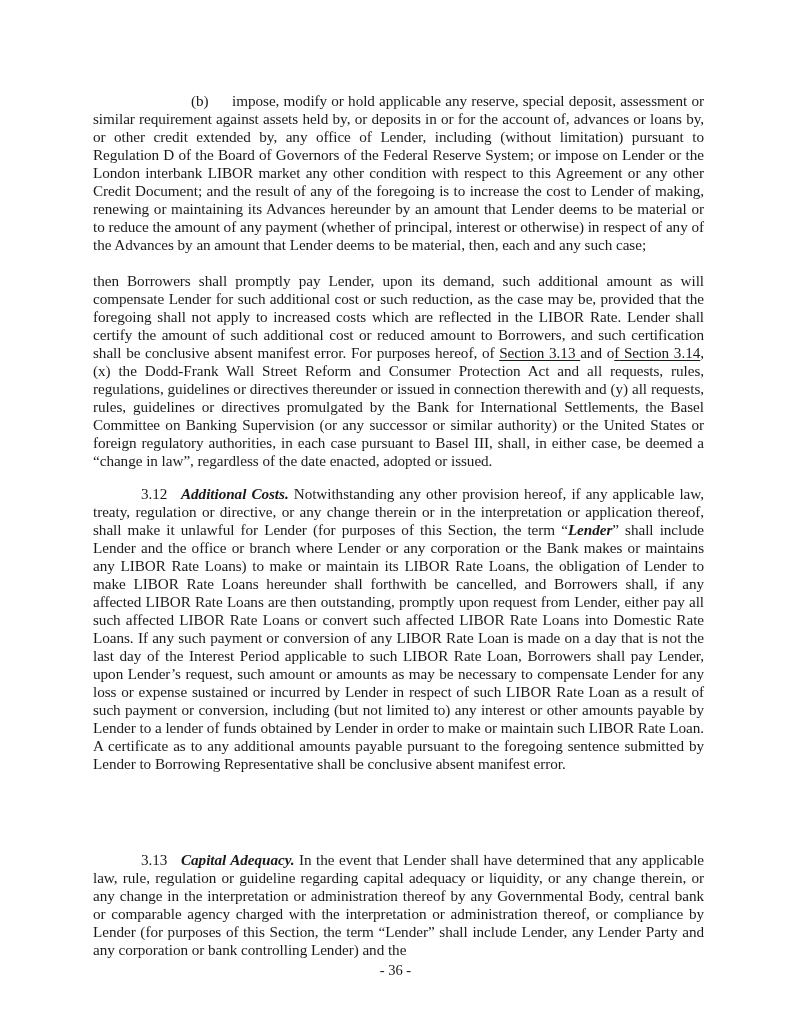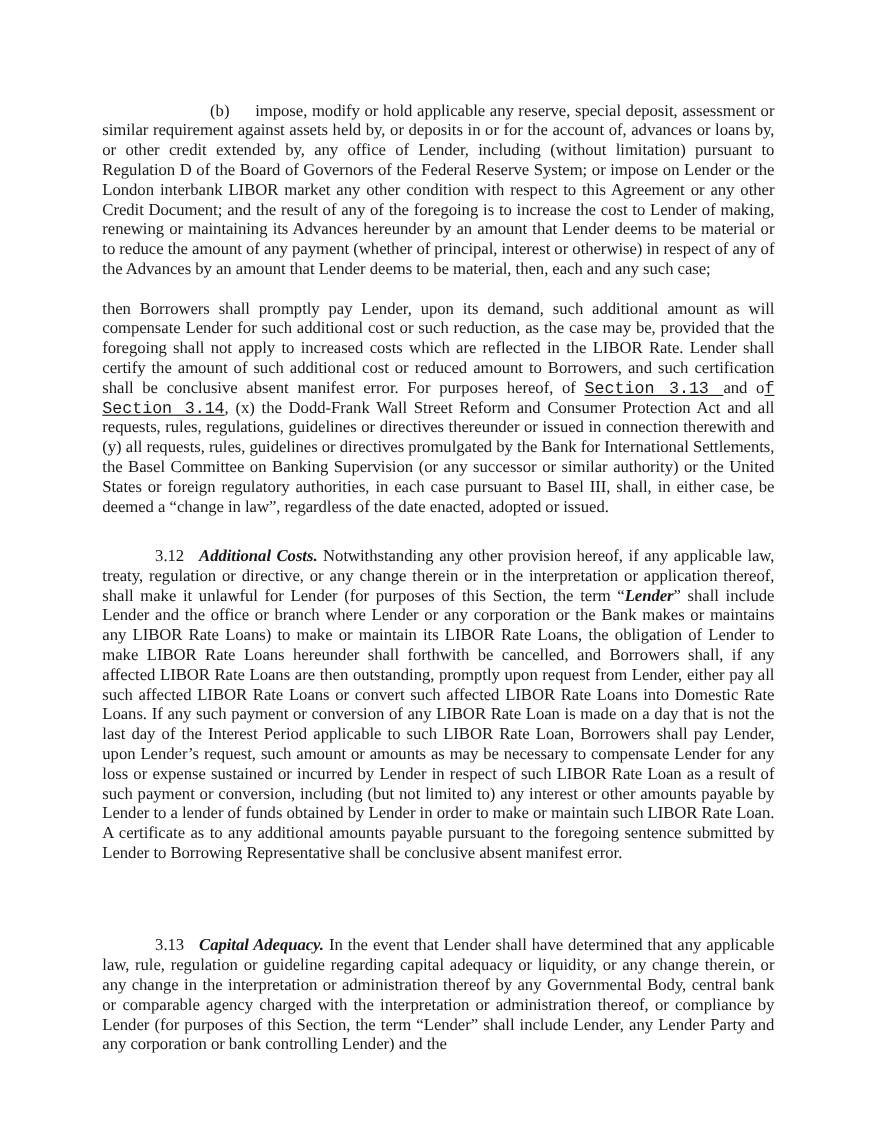--- a/index.html
+++ b/index.html
@@ -30,39 +30,38 @@
       line-height: 18px;
       text-align: justify;
       letter-spacing: -0.05px;
     }
     .para {
       margin: 0;
       text-align: justify;
     }
     .p1 { top: 92px; }
     .p2 { top: 272px; }
-    .p3 { top: 497px; }
+    .p3 { top: 485px; }
     .p4 { top: 851px; }
     .indent-b { display: inline-block; width: 98px; }
     .label-b { display: inline-block; width: 41px; }
     .indent-sec { display: inline-block; width: 48px; }
     .sec-num { display: inline-block; width: 40px; }
     .heading {
       font-weight: bold;
       font-style: italic;
     }
     .defined {
       font-weight: bold;
       font-style: italic;
     }
     .xref {
       text-decoration: underline;
       text-underline-offset: 2px;
       text-decoration-thickness: 1px;
-      font-family: Liberation Mono, monospace;
     }
     .page-number {
       position: absolute;
       top: 961px;
       left: 0;
       width: 791px;
       text-align: center;
       font-size: 14.5px;
       line-height: 18px;
     }
@@ -73,14 +72,15 @@
 <div class="page">
 
   <p class="body-text para p1"><span class="indent-b"></span><span class="label-b">(b)</span><span>impose, modify or hold applicable any reserve, special deposit, assessment or similar requirement against assets held by, or deposits in or for the account of, advances or loans by, or other credit extended by, any office of Lender, including (without limitation) pursuant to Regulation D of the Board of Governors of the Federal Reserve System; or impose on Lender or the London interbank LIBOR market any other condition with respect to this Agreement or any other Credit Document; and the result of any of the foregoing is to increase the cost to Lender of making, renewing or maintaining its Advances hereunder by an amount that Lender deems to be material or to reduce the amount of any payment (whether of principal, interest or otherwise) in respect of any of the Advances by an amount that Lender deems to be material, then, each and any such case;</span></p>
 
   <p class="body-text para p2"><span>then Borrowers shall promptly pay Lender, upon its demand, such additional amount as will compensate Lender for such additional cost or such reduction, as the case may be, provided that the foregoing shall not apply to increased costs which are reflected in the LIBOR Rate.  Lender shall certify the amount of such additional cost or reduced amount to Borrowers, and such certification shall be conclusive absent manifest error.  For purposes hereof, of </span><span class="xref">Section 3.13 </span><span>and o</span><span class="xref">f</span><span class="xref"> Section 3.14</span><span>, (x) the Dodd-Frank Wall Street Reform and Consumer Protection Act and all requests, rules, regulations, guidelines or directives thereunder or issued in connection therewith and (y) all requests, rules, guidelines or directives promulgated by the Bank for International Settlements, the Basel Committee on Banking Supervision (or any successor or similar authority) or the United States or foreign regulatory authorities, in each case pursuant to Basel III, shall, in either case, be deemed a “change in law”, regardless of the date enacted, adopted or issued.</span></p>
 
   <p class="body-text para p3"><span class="indent-sec"></span><span class="sec-num">3.12</span><span class="heading">Additional Costs.</span><span>  Notwithstanding any other provision hereof, if any applicable law, treaty, regulation or directive, or any change therein or in the interpretation or application thereof, shall make it unlawful for Lender (for purposes of this Section, the term “</span><span class="defined">Lender</span><span>” shall include Lender and the office or branch where Lender or any corporation or the Bank makes or maintains any LIBOR Rate Loans) to make or maintain its LIBOR Rate Loans, the obligation of Lender to make LIBOR Rate Loans hereunder shall forthwith be cancelled, and Borrowers shall, if any affected LIBOR Rate Loans are then outstanding, promptly upon request from Lender, either pay all such affected LIBOR Rate Loans or convert such affected LIBOR Rate Loans into Domestic Rate Loans.  If any such payment or conversion of any LIBOR Rate Loan  is made on a day that is not the last day of the Interest Period applicable to such LIBOR Rate Loan, Borrowers shall pay Lender, upon Lender’s request, such amount or amounts as may be necessary to compensate Lender for any loss or expense sustained or incurred by Lender in respect of such LIBOR Rate Loan as a result of such payment or conversion, including (but not limited to) any interest or other amounts payable by Lender to a lender of funds obtained by Lender in order to make or maintain such LIBOR Rate Loan. A certificate as to any additional amounts payable pursuant to the foregoing sentence submitted by Lender to Borrowing Representative shall be conclusive absent manifest error.</span></p>
 
   <p class="body-text para p4"><span class="indent-sec"></span><span class="sec-num">3.13</span><span class="heading">Capital Adequacy.</span><span>  In the event that Lender shall have determined that any applicable law, rule, regulation or guideline regarding capital adequacy or liquidity, or any change therein, or any change in the interpretation or administration thereof by any Governmental Body, central bank or comparable agency charged with the interpretation or administration thereof, or compliance by Lender (for purposes of this Section, the term “Lender” shall include Lender, any Lender Party and any corporation or bank controlling Lender) and the</span></p>
 
+  <div class="page-number">- 36 -</div>
 
 </div>
 
 </body></html>

